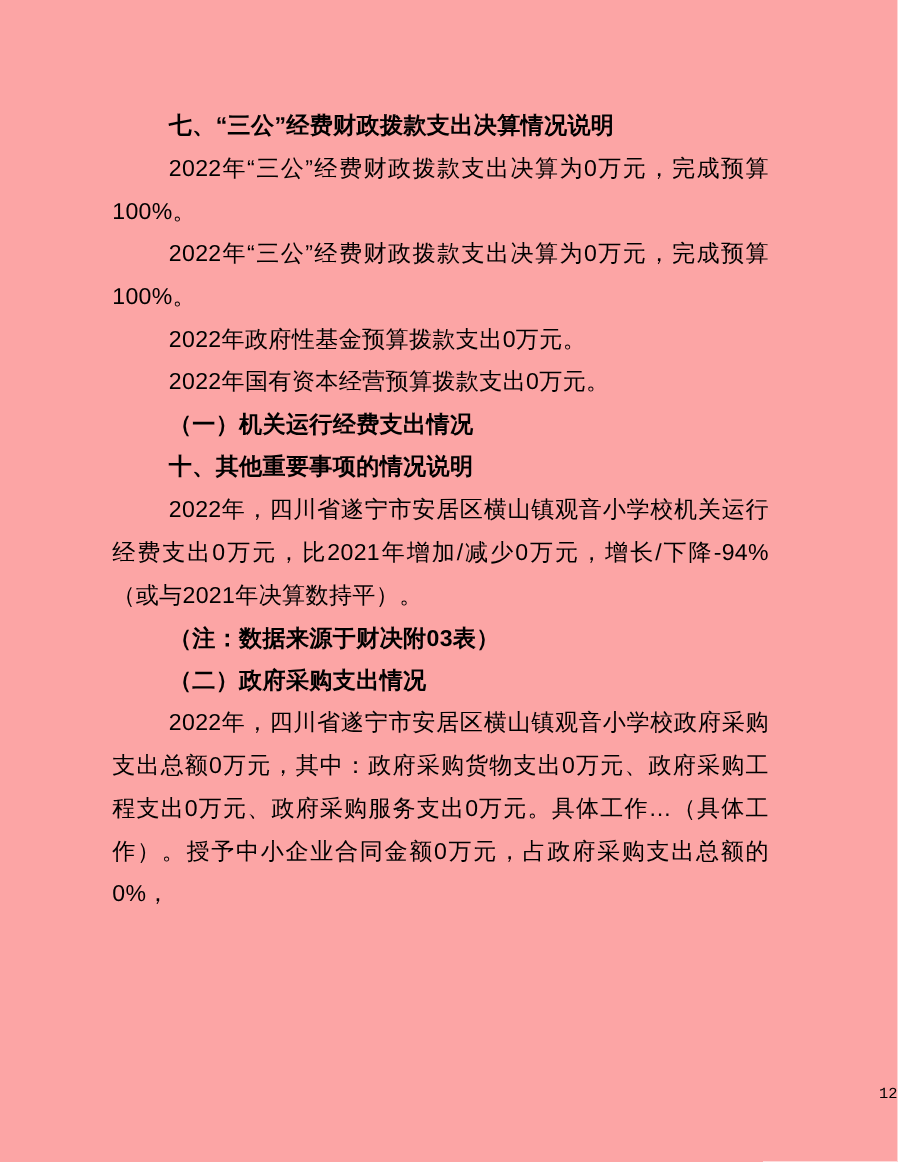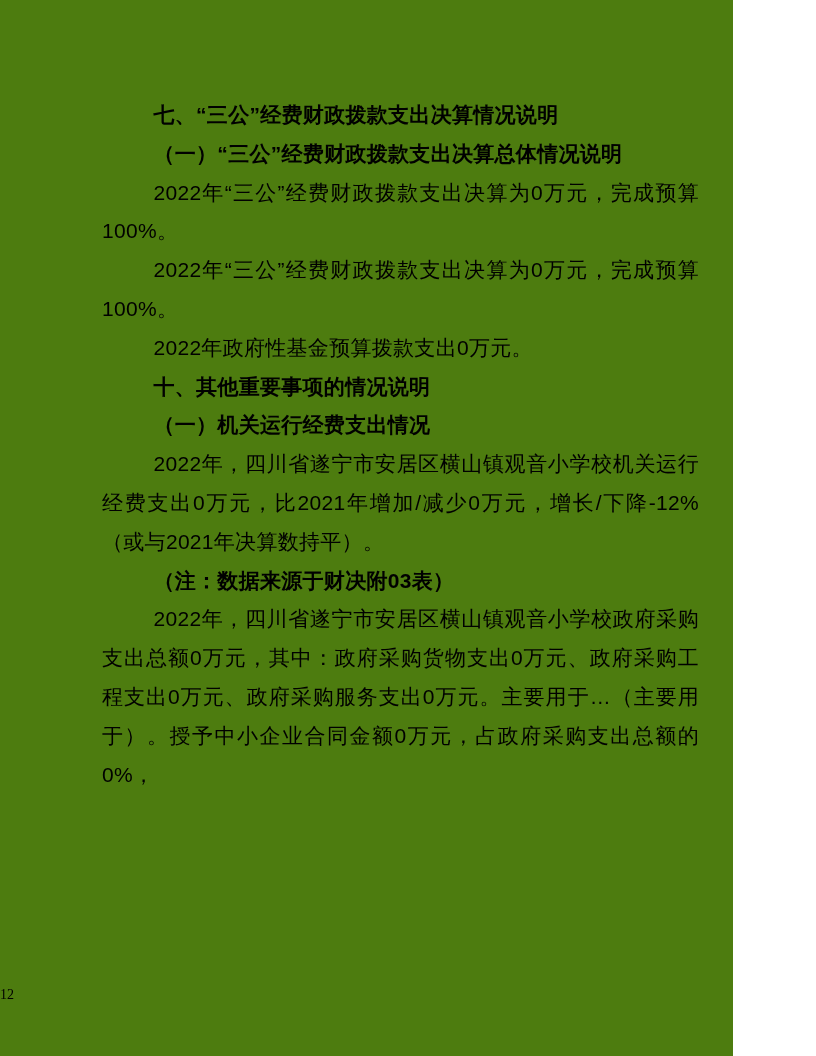--- a/index.html
+++ b/index.html
@@ -2,23 +2,23 @@
 <html><head>
 <meta charset="utf-8">
 <style>
   html, body {
     margin: 0;
     padding: 0;
     background: #ffffff;
   }
   .page {
     position: relative;
-    width: 733px;
+    width: 816px;
     height: 1056px;
-    background: #4d7c0f;
+    background: #fca5a5;
     color: #000000;
     overflow: hidden;
     font-family: "Liberation Serif", serif;
   }
   .content {
     position: absolute;
     left: 102px;
     top: 96px;
     width: 597px;
   }
@@ -41,36 +41,37 @@
     font-family: Liberation Sans, sans-serif;
     font-weight: normal;
     text-indent: 2.45em;
     text-align: justify;
   }
   .footer {
     position: absolute;
     top: 987px;
     left: 0;
     width: 816px;
-    text-align: left;
+    text-align: right;
     font-size: 14px;
-    font-family: Liberation Serif, serif;
+    font-family: Liberation Mono, monospace;
     color: #000000;
   }
 </style>
 </head>
 <body>
 
 <div class="page">
   <div class="content">
     <p class="h">七、“三公”经费财政拨款支出决算情况说明</p>
-    <p class="h">（一）“三公”经费财政拨款支出决算总体情况说明</p>
     <p class="p">2022年“三公”经费财政拨款支出决算为0万元，完成预算100%。</p>
     <p class="p">2022年“三公”经费财政拨款支出决算为0万元，完成预算100%。</p>
     <p class="p">2022年政府性基金预算拨款支出0万元。</p>
+    <p class="p">2022年国有资本经营预算拨款支出0万元。</p>
+    <p class="h">（一）机关运行经费支出情况</p>
     <p class="h">十、其他重要事项的情况说明</p>
-    <p class="h">（一）机关运行经费支出情况</p>
-    <p class="p">2022年，四川省遂宁市安居区横山镇观音小学校机关运行经费支出0万元，比2021年增加/减少0万元，增长/下降-12%（或与2021年决算数持平）。</p>
+    <p class="p">2022年，四川省遂宁市安居区横山镇观音小学校机关运行经费支出0万元，比2021年增加/减少0万元，增长/下降-94%（或与2021年决算数持平）。</p>
     <p class="h">（注：数据来源于财决附03表）</p>
-    <p class="p">2022年，四川省遂宁市安居区横山镇观音小学校政府采购支出总额0万元，其中：政府采购货物支出0万元、政府采购工程支出0万元、政府采购服务支出0万元。主要用于…（主要用于）。授予中小企业合同金额0万元，占政府采购支出总额的0%，</p>
+    <p class="h">（二）政府采购支出情况</p>
+    <p class="p">2022年，四川省遂宁市安居区横山镇观音小学校政府采购支出总额0万元，其中：政府采购货物支出0万元、政府采购工程支出0万元、政府采购服务支出0万元。具体工作…（具体工作）。授予中小企业合同金额0万元，占政府采购支出总额的0%，</p>
   </div>
   <div class="footer">12</div>
 </div>
 
 </body></html>

